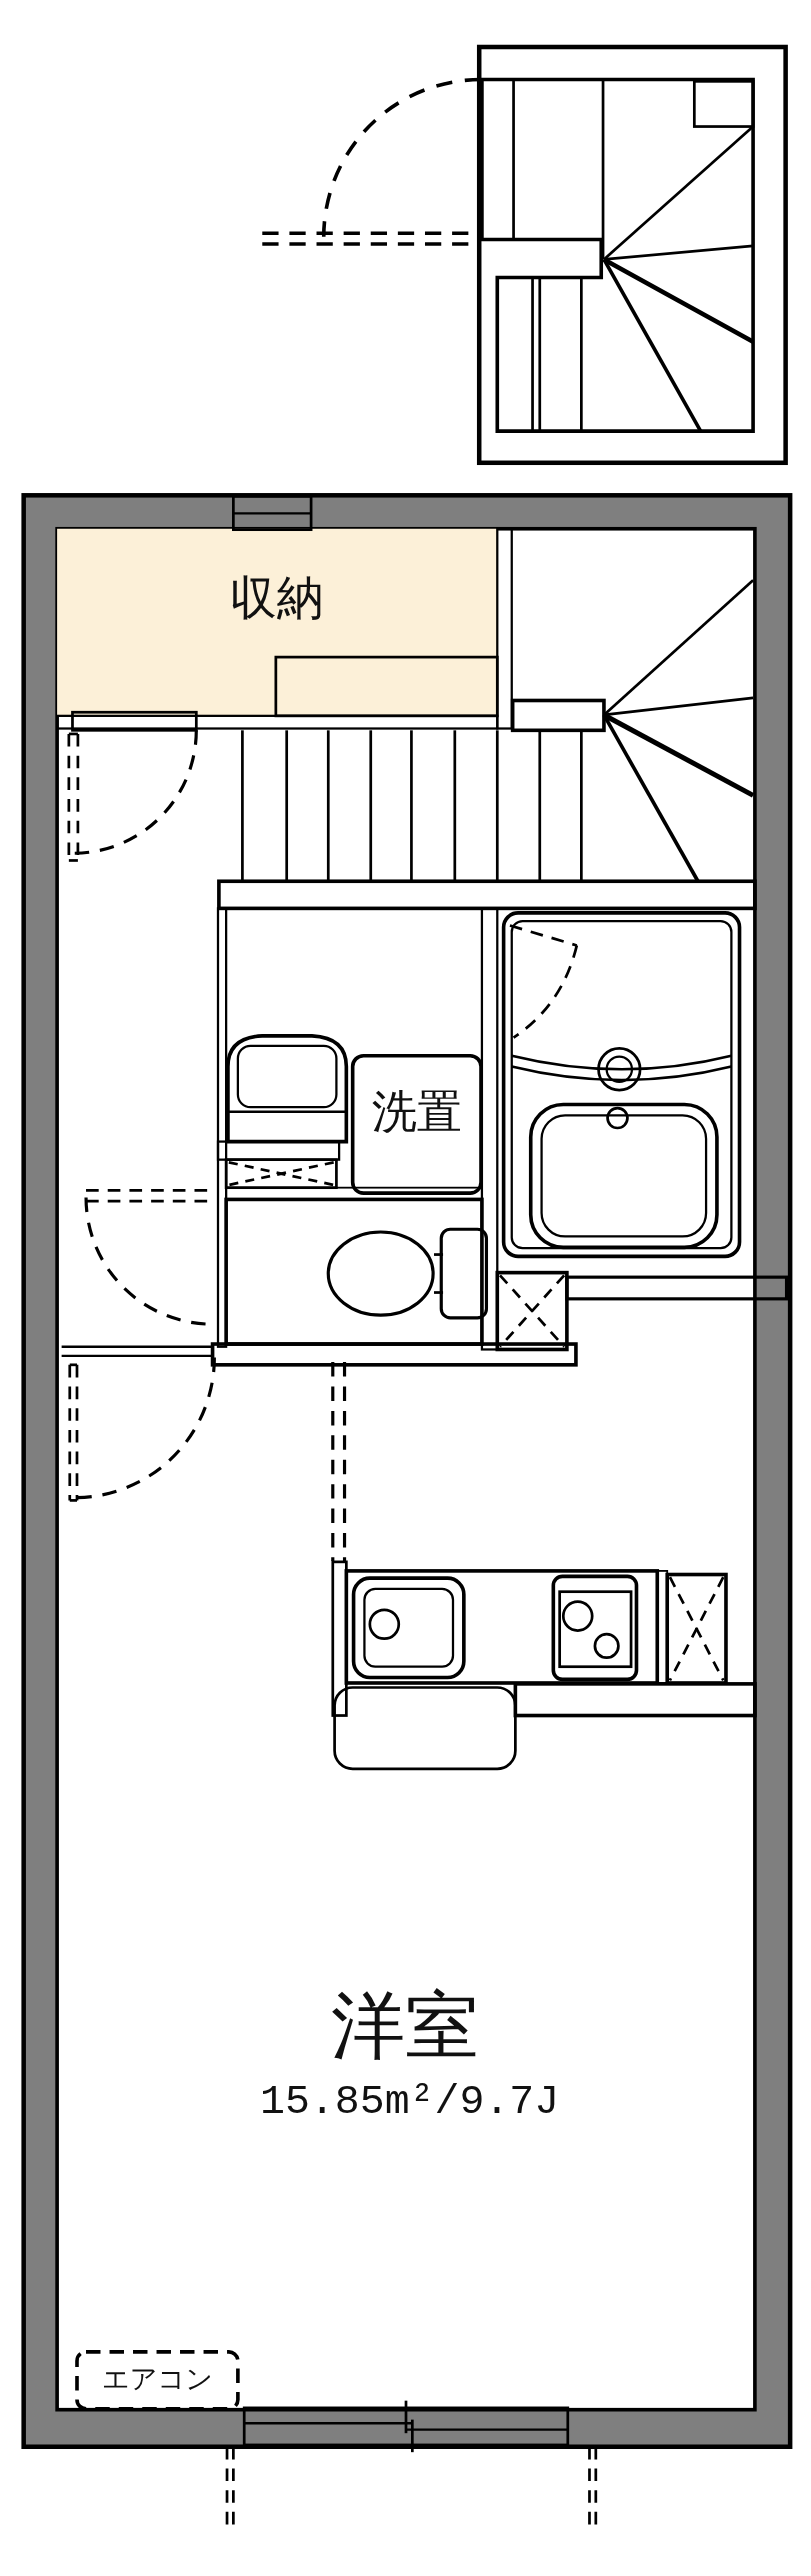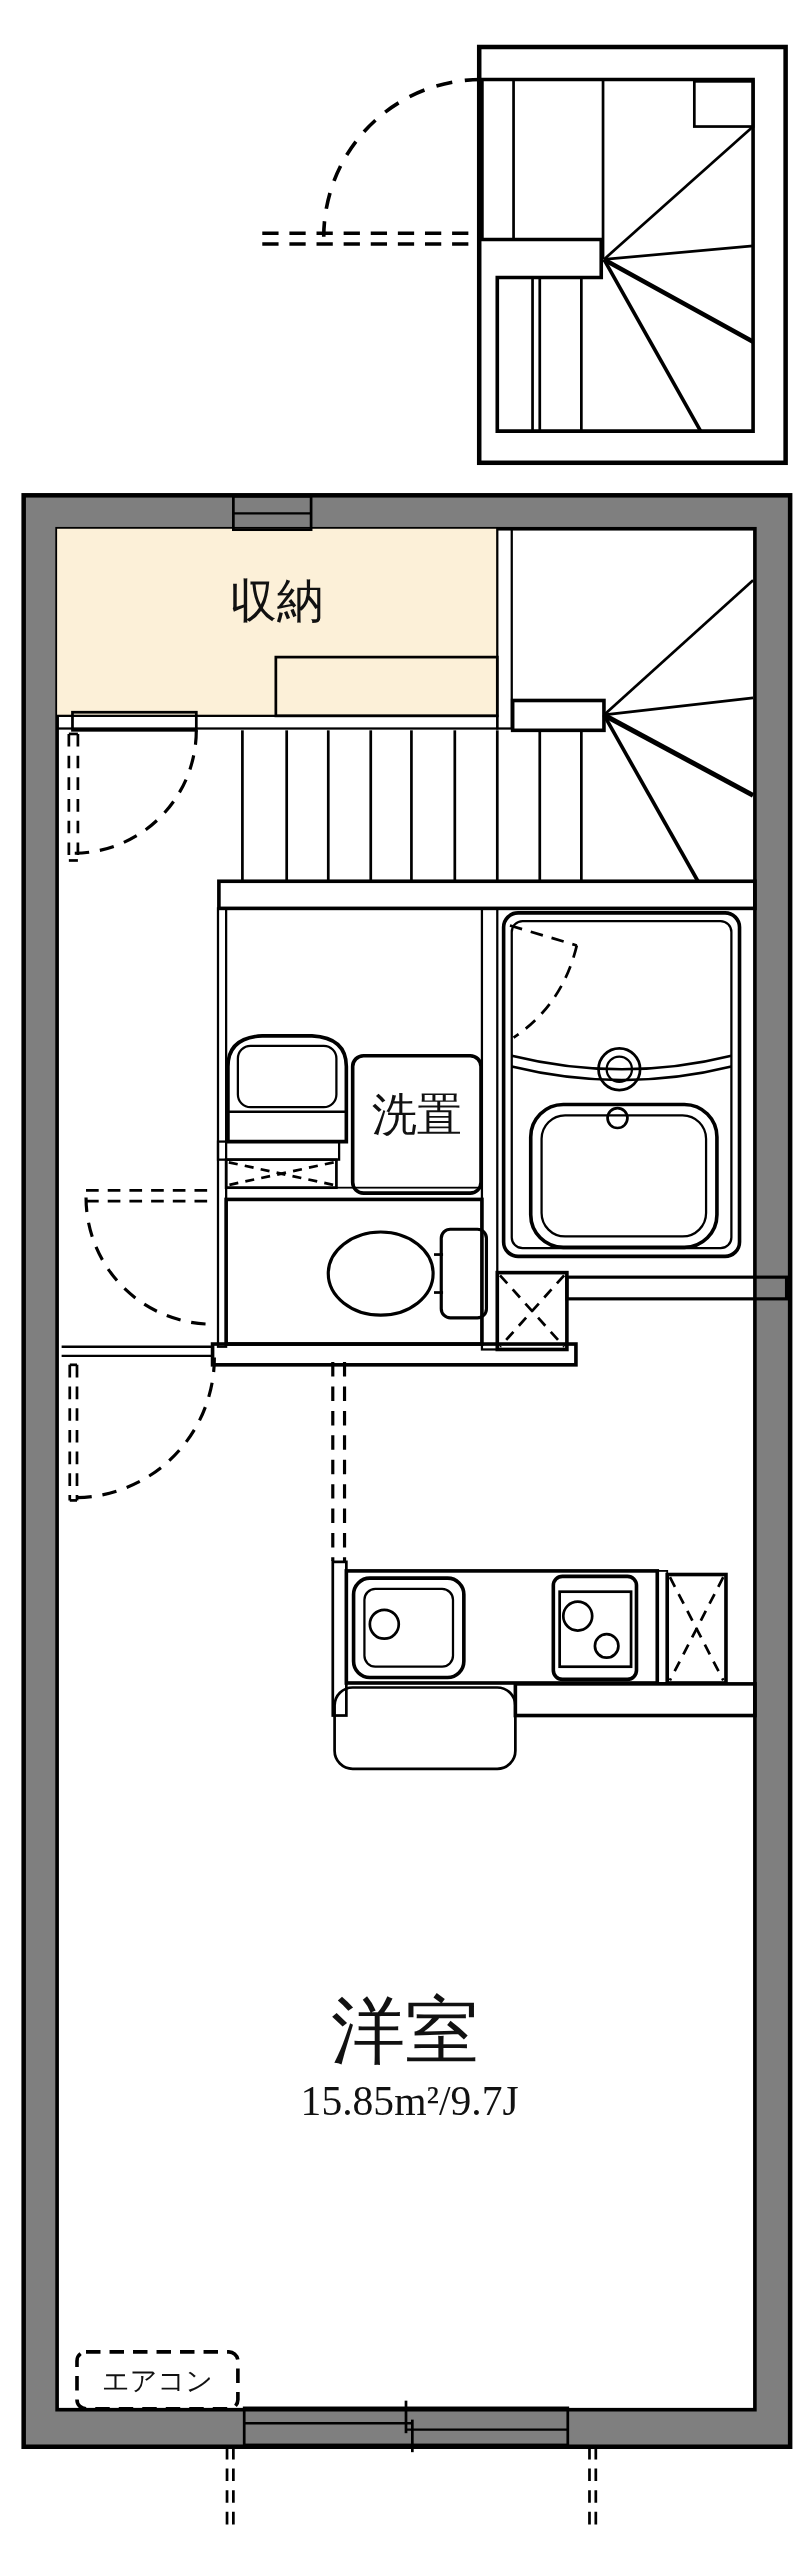--- a/index.html
+++ b/index.html
@@ -1,17 +1,17 @@
 <!DOCTYPE html>
 <html style="--wall_gray: #7f7f7f; --closet_cream: #fcf0d8; --fixture_blue: #dce9f8; --sink_inner: #e9f1fb; --line_black: #000000; --background: #ffffff;font-size:14.5px"><head>
 <meta charset="utf-8">
 <style>
   html,body{margin:0;padding:0;background:#ffffff;}
   .canvas{position:relative;width:688px;height:2576px;background:#fff;
-          font-family:Liberation Serif, serif;}
+          font-family:Liberation Mono, monospace;}
   svg{display:block;}
   .wall{fill:var(--wall_gray,#7f7f7f);}
   .cream{fill:var(--closet_cream,#fcf0d8);}
   .blue{fill:var(--fixture_blue,#dce9f8);}
   .blue2{fill:var(--sink_inner,#e9f1fb);}
   .ln{stroke:#000;fill:none;}
   .lbl{fill:#111;text-anchor:middle;}
 </style>
 </head>
 <body>

